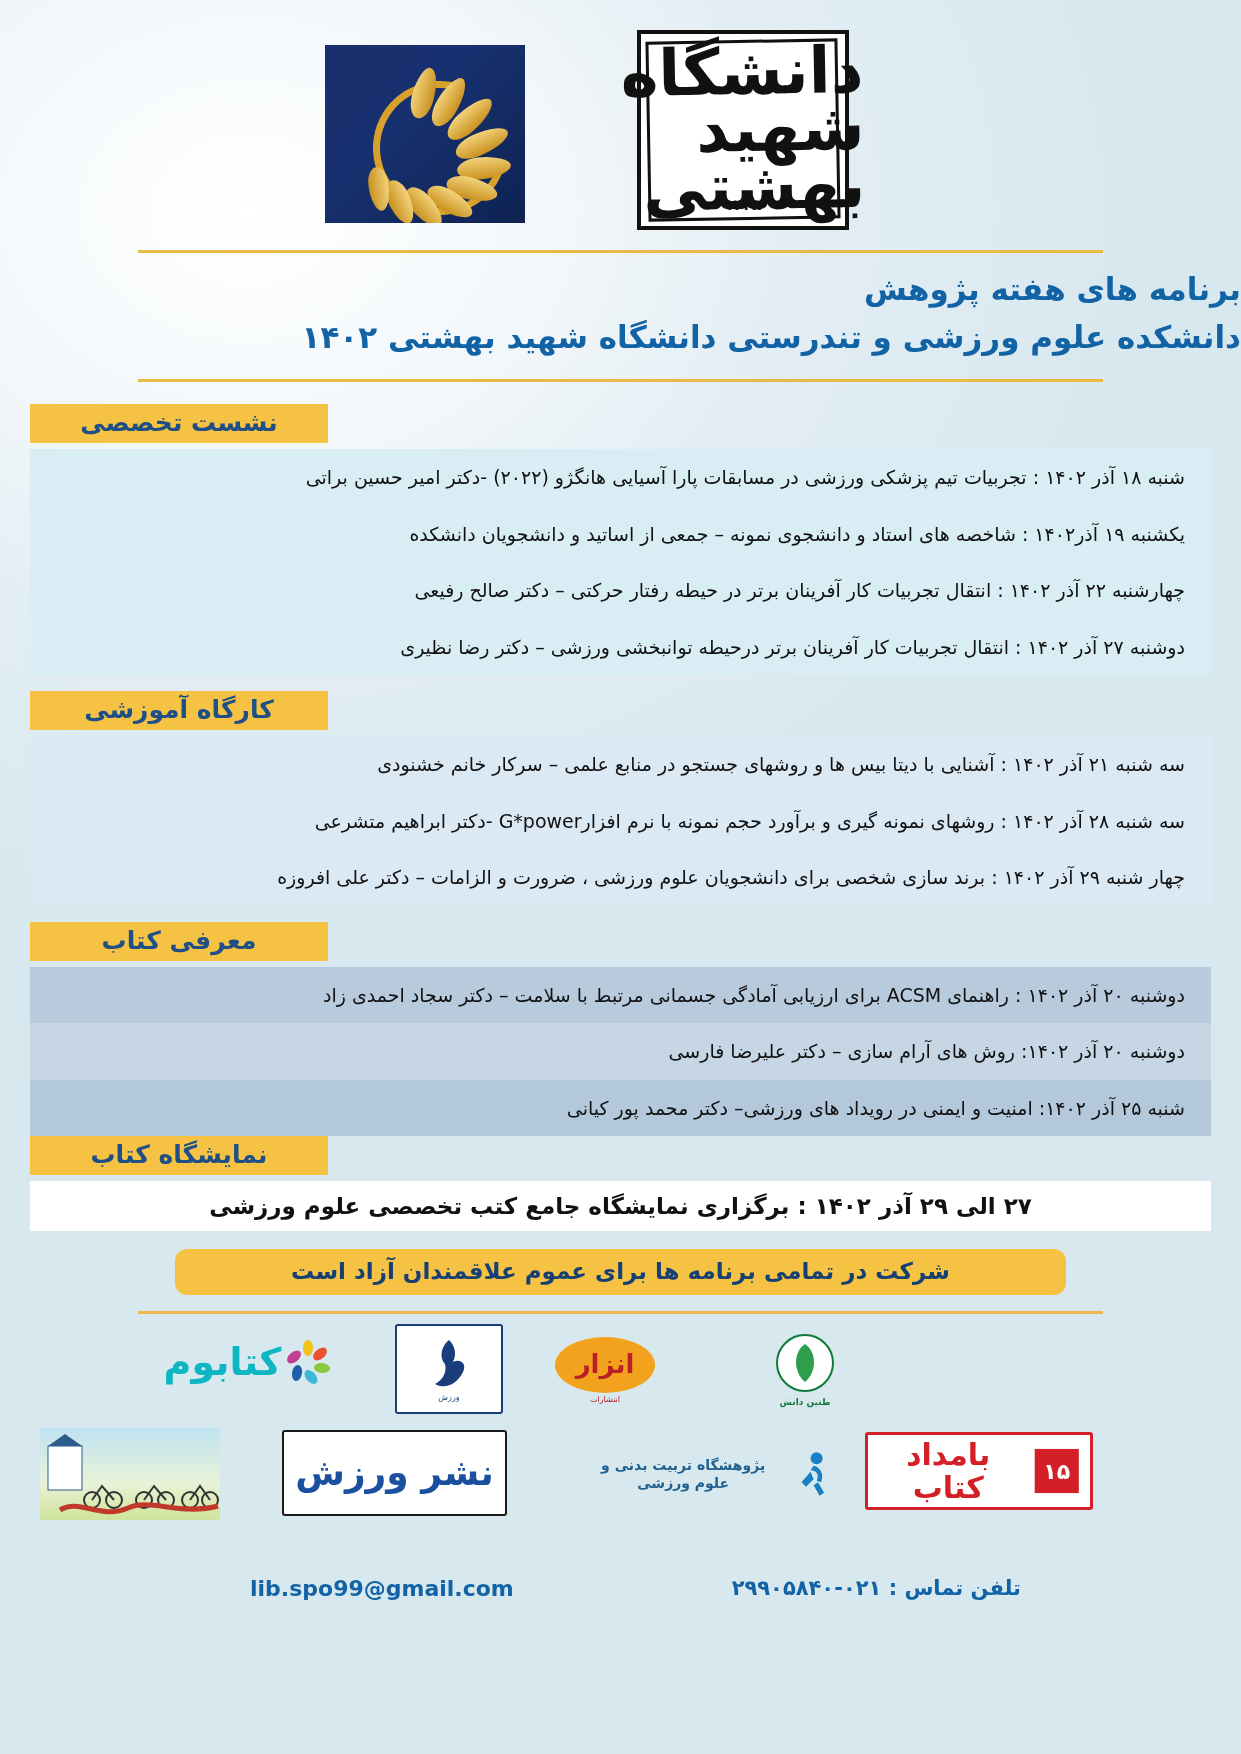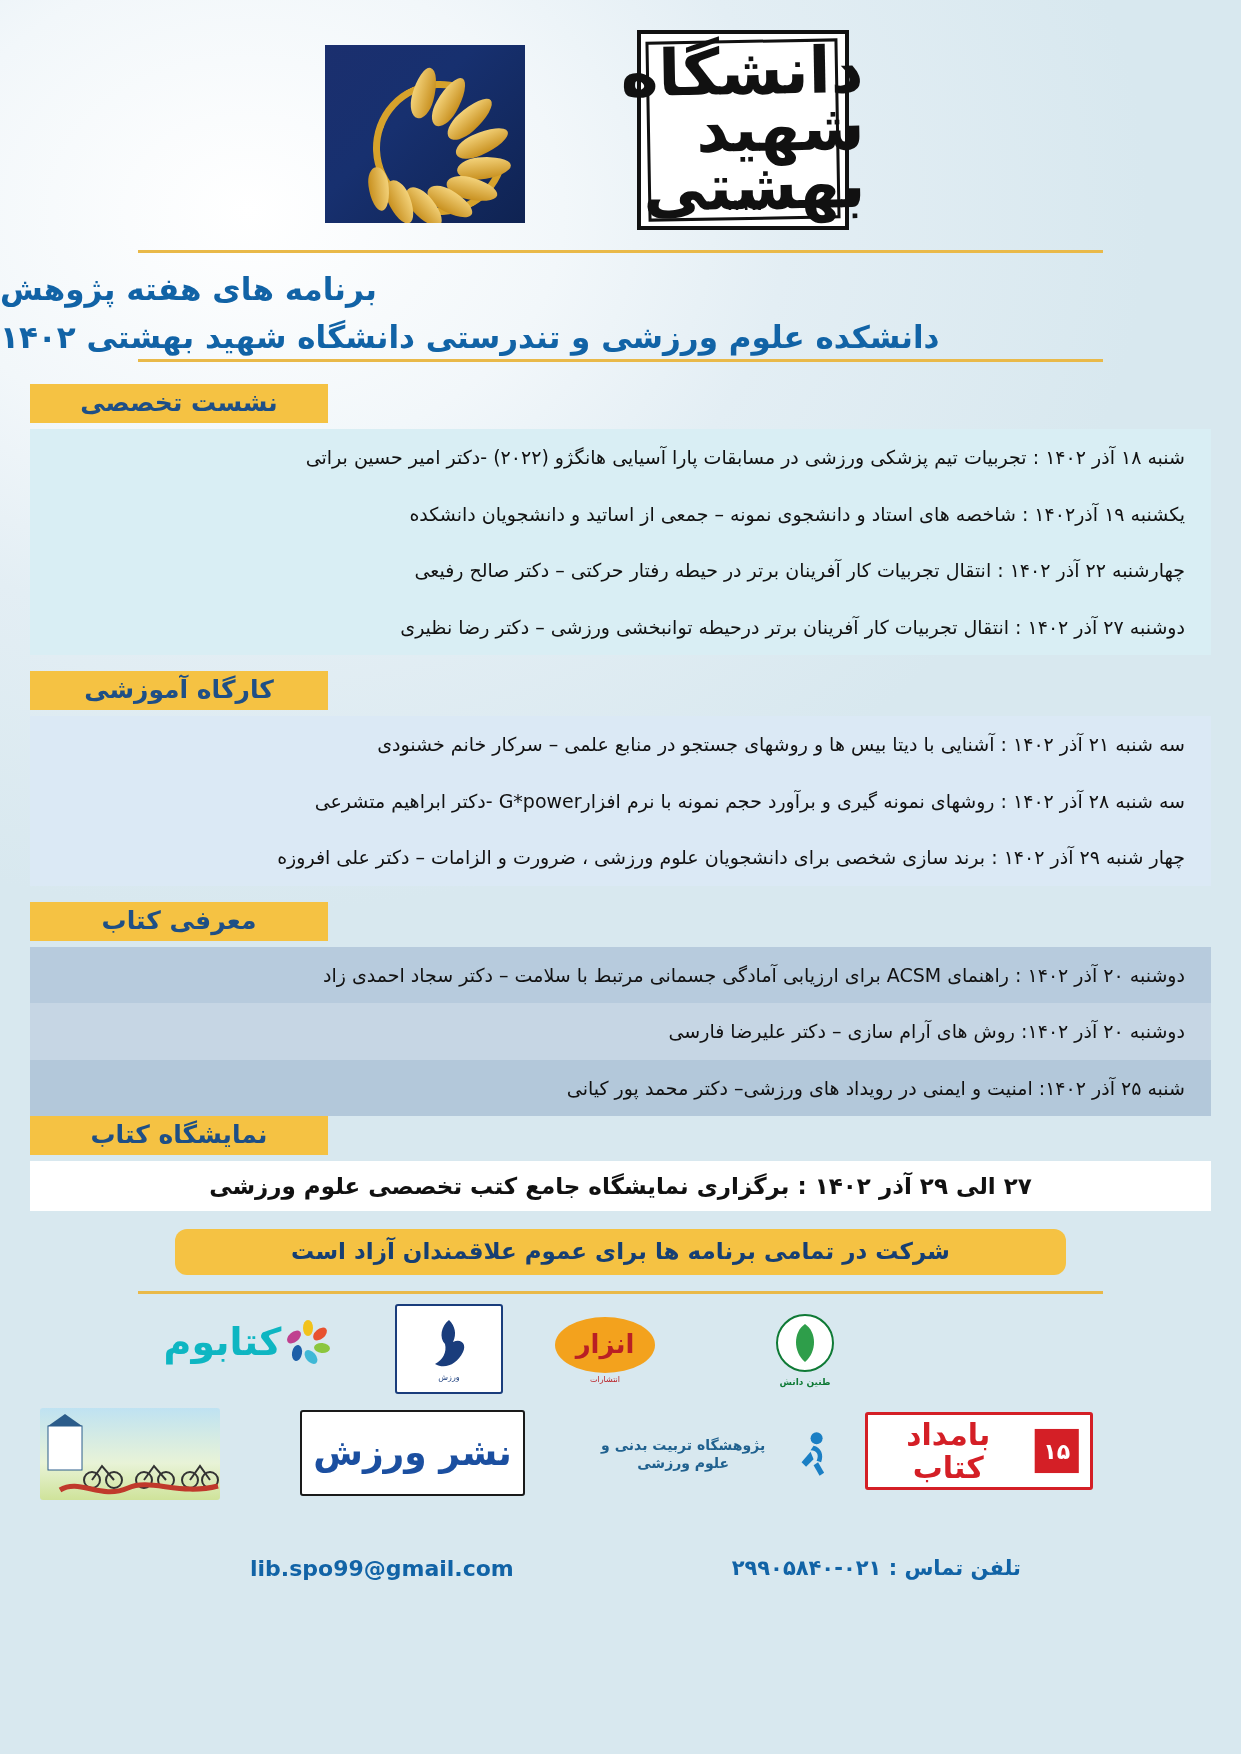--- a/index.html
+++ b/index.html
@@ -95,22 +95,22 @@
     color: #111;
     font-weight: bold;
   }
   
   .rule {
     height: 3px;
     background: #e9b949;
     margin: 0 138px;
   }
   .title-block {
-    text-align: left;
-    padding: 18px 0 4px;
+    text-align: right;
+    padding: 18px 0 24px;
     border-radius: 26px;
   }
   .title-1 {
     color: #1163a6;
     font-size: 31px;
     font-weight: bold;
     margin-bottom: 12px;
   }
   .title-2 {
     color: #1163a6;
@@ -196,21 +196,21 @@
     text-align: center;
     line-height: 1.1;
   }
   
   .sp1 { left: 150px; top: 10px; width: 195px; height: 66px; background: transparent; }
   .sp2 { left: 395px; top: 4px; width: 108px;  height: 90px; border: 2px solid #1a3d7c; background: #fff; }
   .sp3 { left: 545px; top: 4px; width: 120px; height: 92px; background: transparent; }
   .sp4 { left: 745px; top: 4px; width: 120px; height: 92px; background: transparent; }
   
   .sp5 { left: 40px;  top: 108px; width: 180px; height: 92px; }
-  .sp6 { left: 300px; top: 110px; width: 225px; height: 86px; border: 2px solid #1a1a1a; background: #fff; }
+  .sp6 { left: 282px; top: 110px; width: 225px; height: 86px; border: 2px solid #1a1a1a; background: #fff; }
   .sp7 { left: 585px; top: 112px; width: 250px; height: 84px; background: transparent; }
   .sp8 { left: 865px; top: 112px; width: 228px; height: 78px; border: 3px solid #d41f26; background: #fff; }
   .footer {
     position: relative;
     height: 70px;
     padding: 0 30px;
   }
   .mail {
     position: absolute;
     left: 250px;

